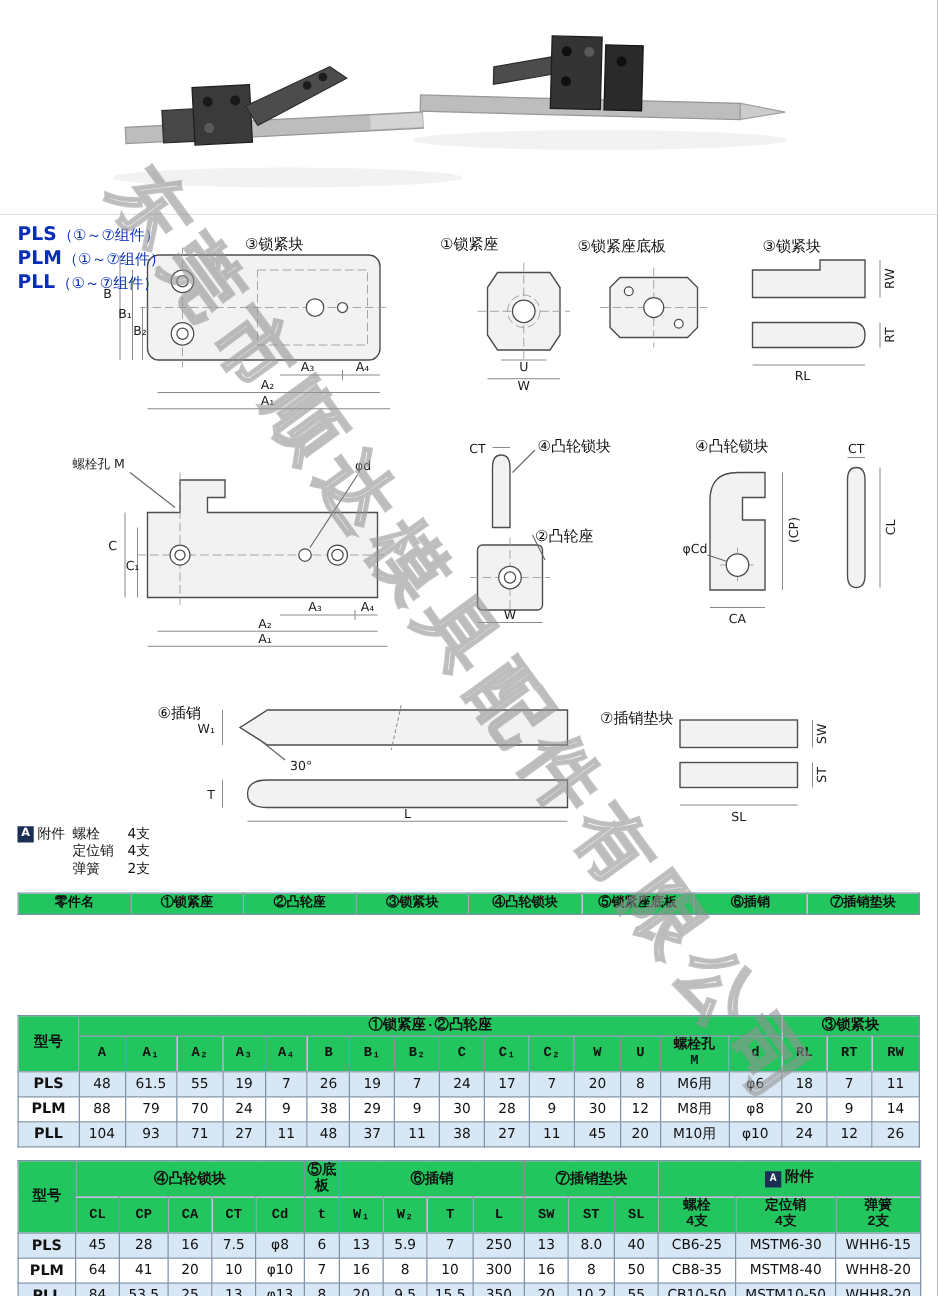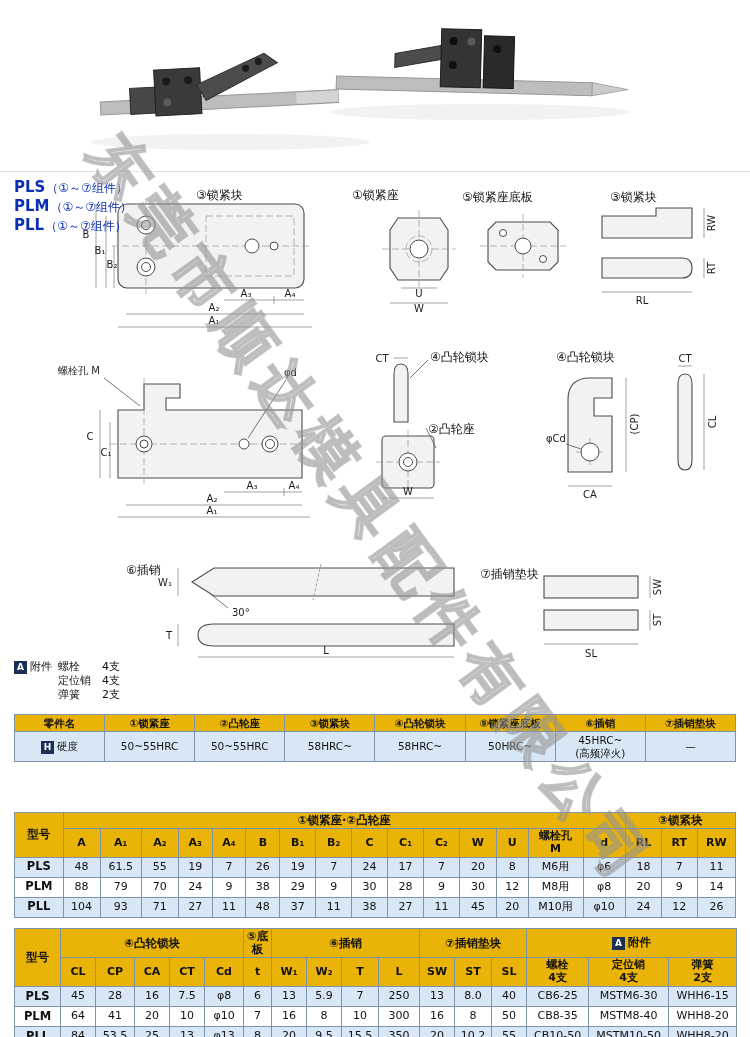--- a/index.html
+++ b/index.html
@@ -40,21 +40,21 @@
   .acc-qty { display:inline-block; width:30px; }
   .acc-indent { margin-left:44px; }
   .sq-icon { display:inline-block; width:13px; height:13px; background:#1b2f55; color:#fff;
     font-size:9px; line-height:13px; text-align:center; font-weight:bold; margin-right:3px; }
 
   
   table { border-collapse:collapse; table-layout:fixed; }
   .cat-table { position:absolute; left:14px; width:722px; z-index:2; font-size:11px; color:#111; }
   .cat-table th, .cat-table td { border:1px solid #7e93aa; text-align:center; vertical-align:middle;
     padding:1px 0; overflow:hidden; white-space:pre-line; line-height:1.15; }
-  .cat-table thead th { background:#eab308; font-weight:bold; }
+  .cat-table thead th { background:#22c55e; font-weight:bold;font-family:Liberation Mono, monospace; }
   .cat-table tbody td { height:20px; }
   .cat-table tbody tr:nth-child(odd) td { background:#d8e7f5; }
   .cat-table tbody tr:nth-child(even) td { background:#ffffff; }
   .cat-table td.model-cell { font-weight:bold; font-size:11.5px; }
 
   .materials { top:714px; font-size:10.5px; }
   .materials th { background:#c0cddc; font-weight:bold; height:17px; }
   .materials td { background:#d8e7f5; height:20px; }
   .materials .rowlab { background:#c9d7e6; text-align:center; }
   .materials tr.hard td { height:30px; }
@@ -300,31 +300,20 @@
         <th>①锁紧座</th>
         <th>②凸轮座</th>
         <th>③锁紧块</th>
         <th>④凸轮锁块</th>
         <th>⑤锁紧座底板</th>
         <th>⑥插销</th>
         <th>⑦插销垫块</th>
       </tr>
     </thead>
     <tbody>
-      <tr class="hard">
-        <td class="rowlab"><span class="sq-icon">H</span><span>硬度</span></td>
-        <td>50~55HRC</td>
-        <td>50~55HRC</td>
-        <td>58HRC~</td>
-        <td>58HRC~</td>
-        <td>50HRC~</td>
-        <td>45HRC~
-(高频淬火)</td>
-        <td>—</td>
-      </tr>
     </tbody>
   </table>
 
   <table class="cat-table spec1">
     <colgroup>
       <col style="width:46px">
         <col style="width:35px">
         <col style="width:39px">
         <col style="width:35px">
         <col style="width:32px">

